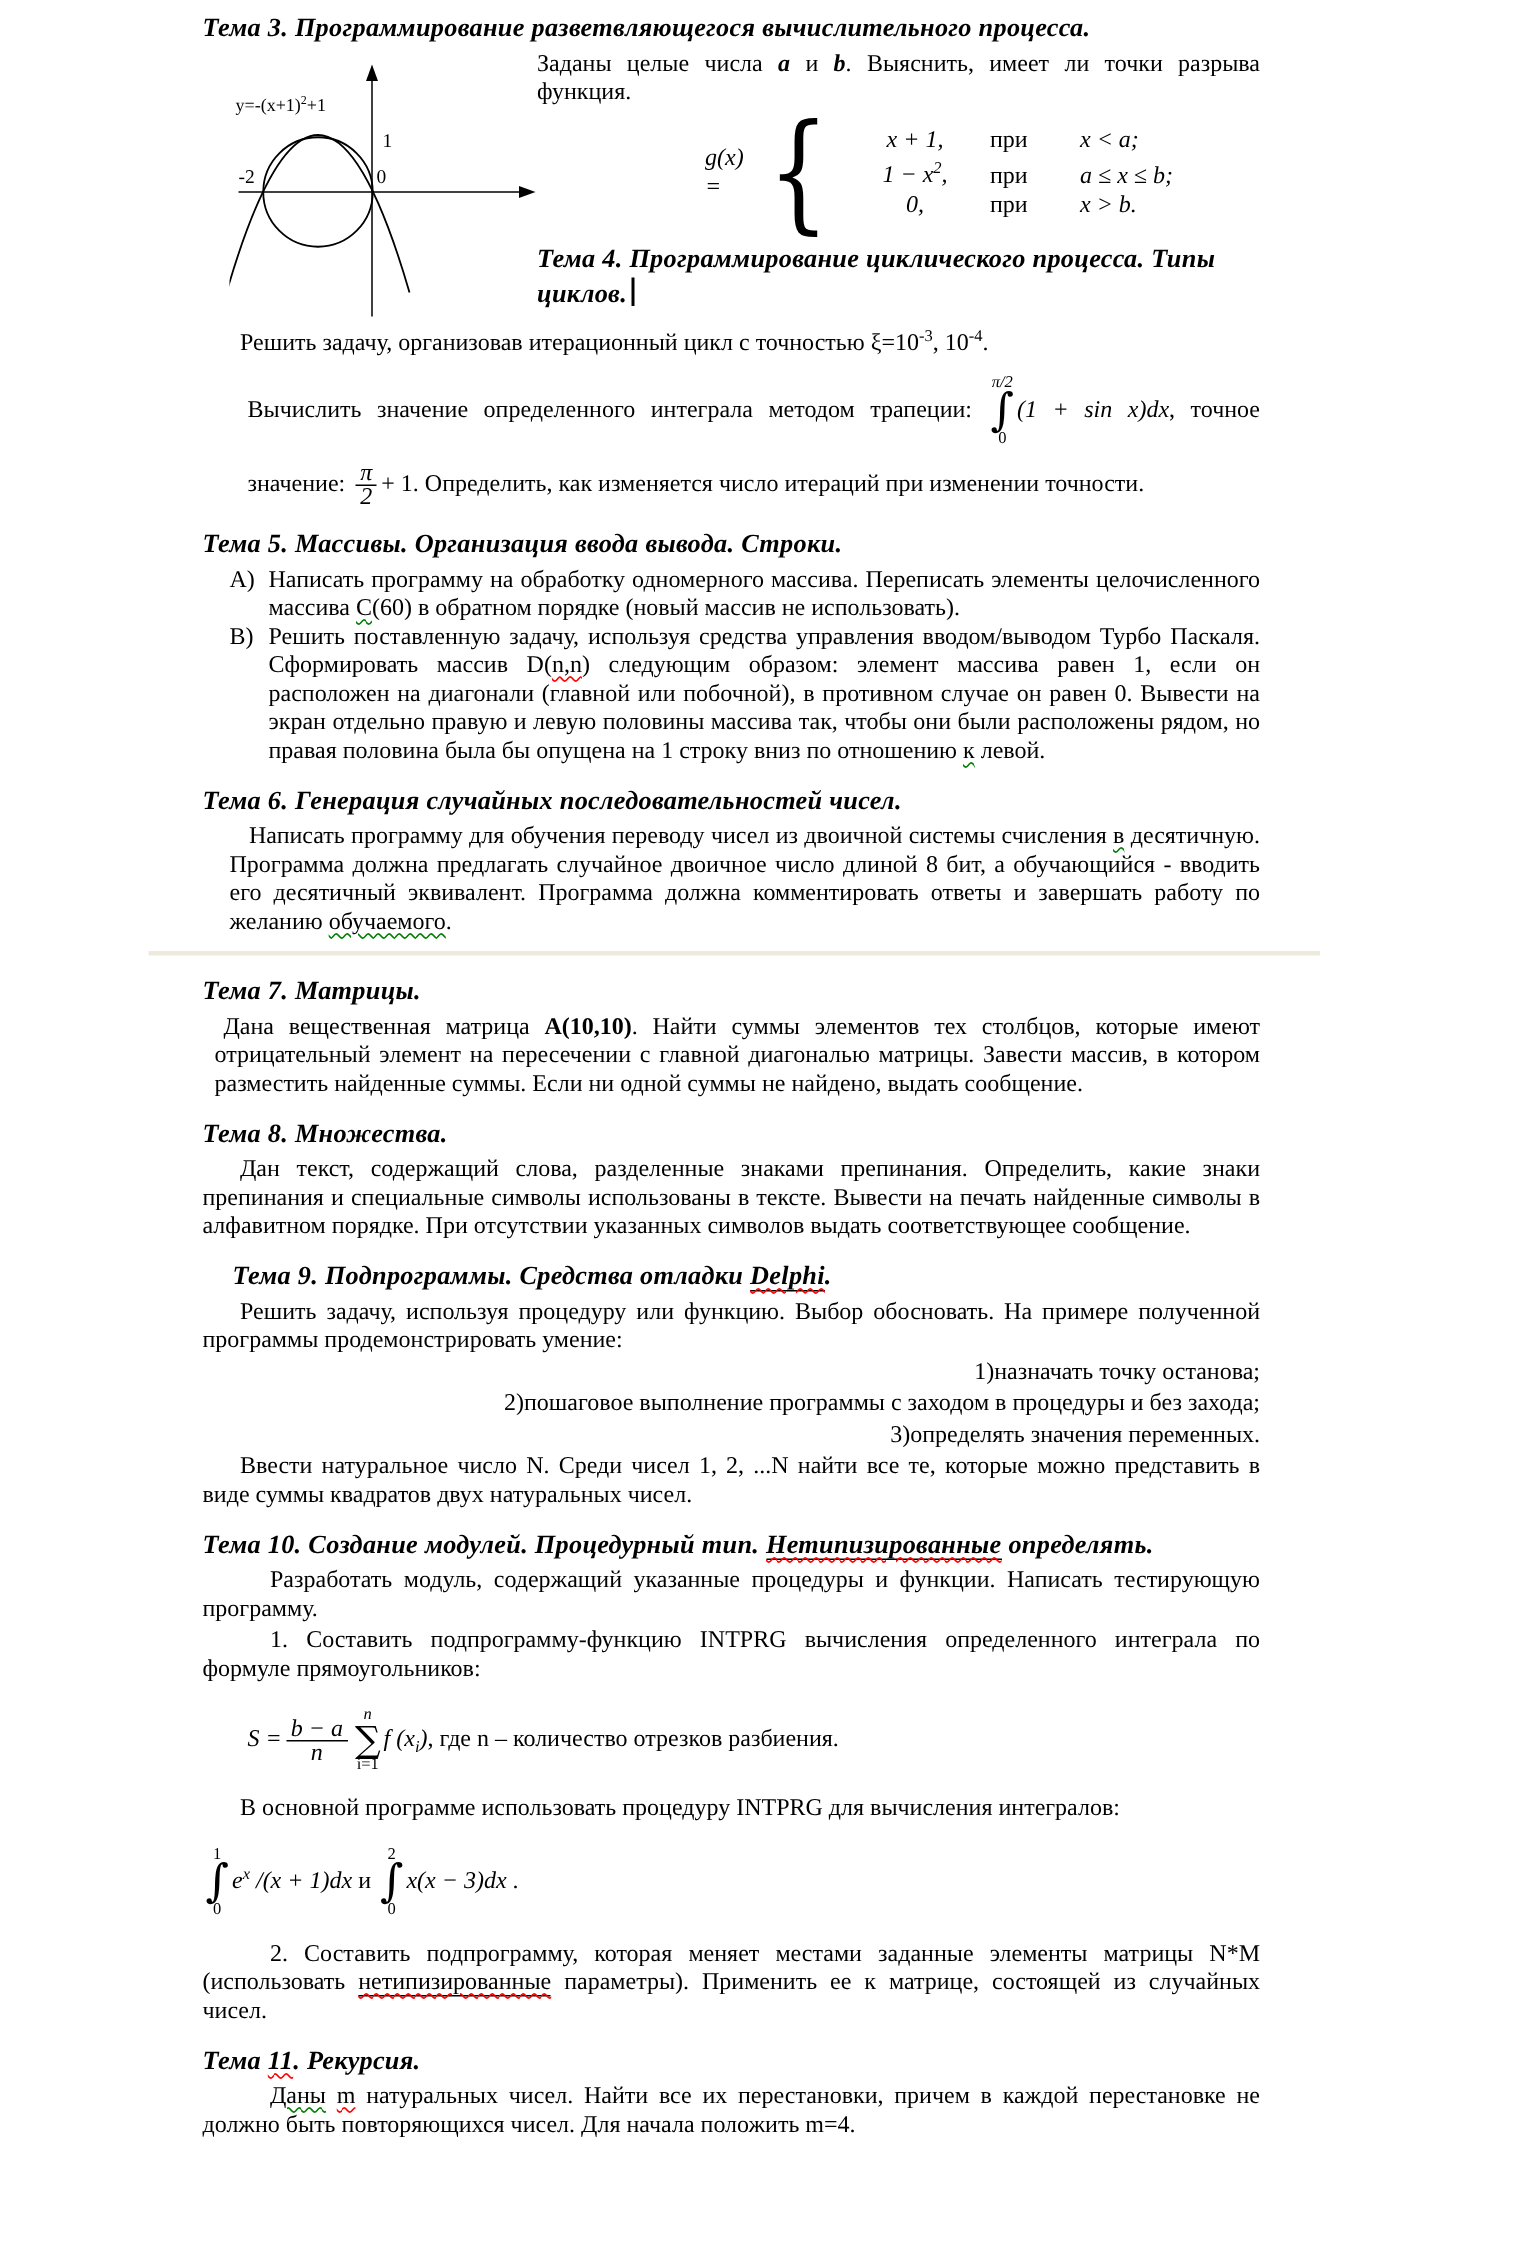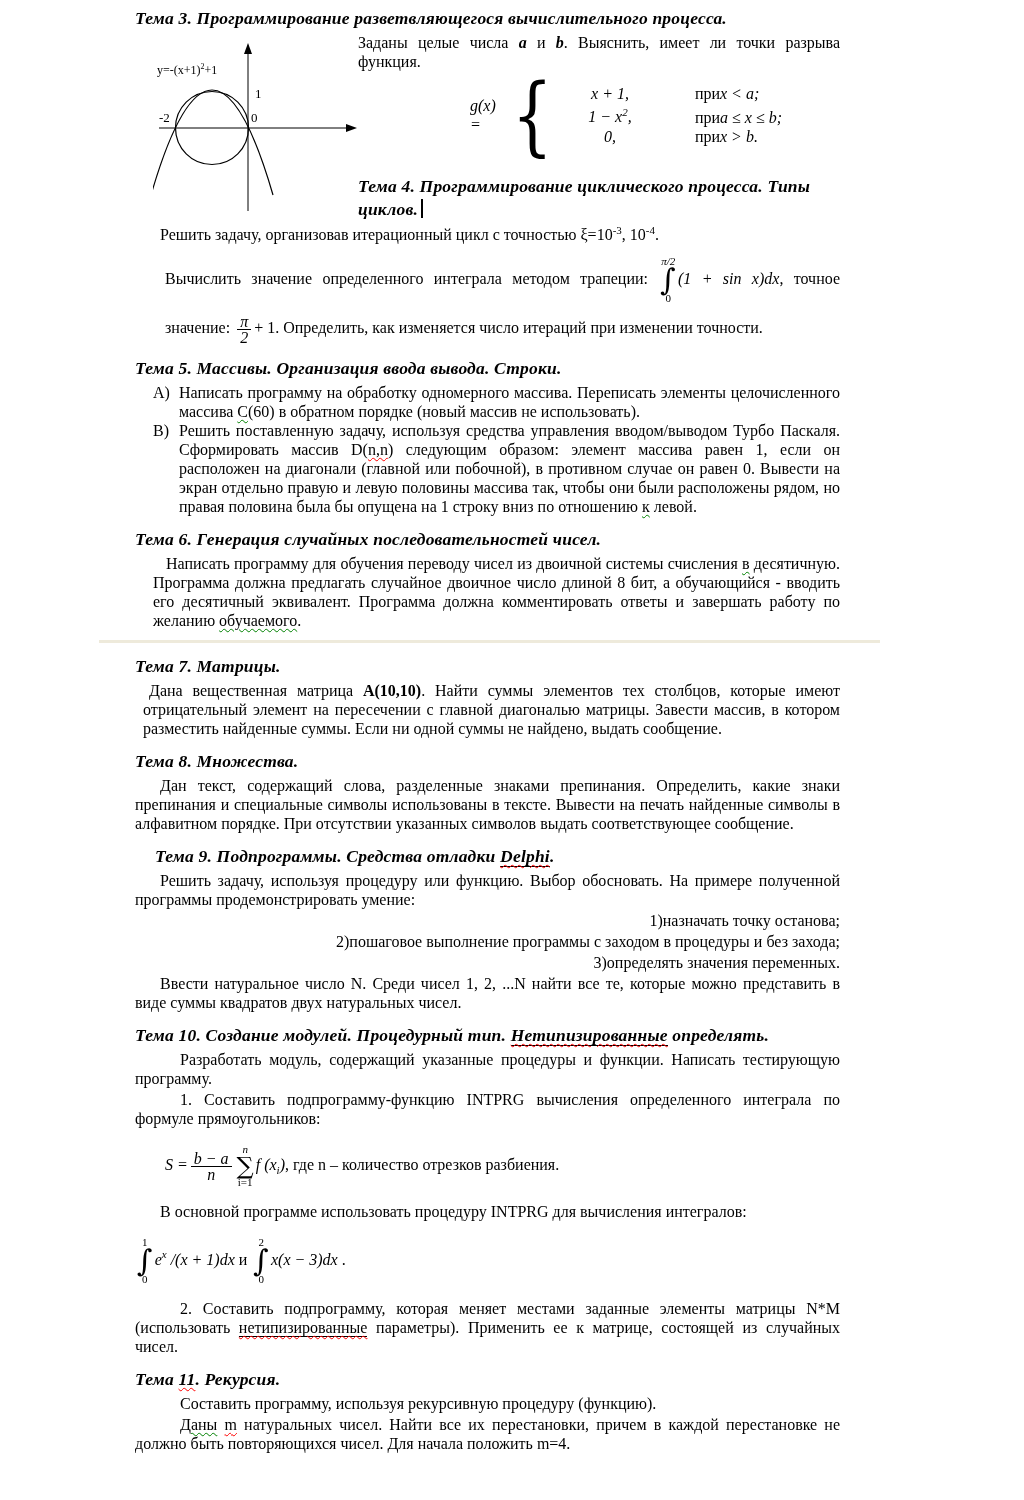--- a/index.html
+++ b/index.html
@@ -1,21 +1,21 @@
 <!DOCTYPE html>
 <html><head>
 <meta charset="utf-8">
 <style>
   html,body{margin:0;padding:0;background:#fff;}
   .page{position:relative;width:1024px;height:1500px;background:#ffffff;
     padding:6px 184px 0 135px;box-sizing:border-box;
     font-family:"Liberation Serif","DejaVu Serif",serif;font-size:16px;line-height:19px;color:#000;overflow:hidden;}
   .h{font-size:17.5px;font-weight:bold;font-style:italic;margin:13px 0 4px 0;line-height:21px;letter-spacing:.2px;}
   .t3h{margin-top:2px;}
-  .t4h{margin:20px 0 0 200px;line-height:23px;}
+  .t4h{margin:6px 0 0 200px;line-height:23px;}
   .clear{clear:both;}
   .graph{float:left;margin:8px 0 2px 18px;}
   .body{margin:0 0 2px 0;}
   .just{text-align:justify;}
   .ind25{text-indent:25px;}
   .ind14{margin-left:18px;text-indent:13px;text-align:justify;}
   .ind45{text-indent:45px;}
   .ml30{margin-left:30px;}
   .ml8{margin-left:8px;text-indent:6px;}
   .bi{font-weight:bold;font-style:italic;}
@@ -23,21 +23,21 @@
   .math{font-style:italic;font-family:"Liberation Serif","DejaVu Serif",serif;}
   .sq-red{text-decoration:underline;text-decoration-style:wavy;text-decoration-color:#ff0000;text-decoration-thickness:1px;text-underline-offset:2px;}
   .sq-green{text-decoration:underline;text-decoration-style:wavy;text-decoration-color:#008000;text-decoration-thickness:1px;text-underline-offset:2px;}
   .u{border-bottom:1px solid #000;}
   .cursor{display:inline-block;width:2px;height:19px;background:#000;vertical-align:-3px;margin-left:3px;}
   .piecewise{display:flex;align-items:center;margin:4px 0 6px 335px;}
   .mlhs{font-style:italic;margin-right:6px;}
   .brace{font-size:86px;font-weight:300;line-height:80px;font-family:"DejaVu Serif",serif;transform:scaleX(.75);}
   .pwrows{display:grid;grid-template-columns:100px 60px 120px;row-gap:0;align-items:baseline;}
   .pw-expr{text-align:center;font-style:italic;}
-  .pw-cond{text-align:right;font-style:normal;}
+  .pw-cond{text-align:left;font-style:normal;}
   .pw-range{font-style:italic;}
   .stack{display:inline-flex;flex-direction:column;align-items:center;vertical-align:middle;line-height:1;margin:10px 2px;}
   .stack .lim{font-size:11px;font-style:italic;line-height:11px;}
   .intsym{font-size:30px;line-height:26px;font-family:"DejaVu Serif",serif;font-style:normal;}
   .sumsym{font-size:24px;line-height:22px;font-family:"DejaVu Serif",serif;font-style:normal;}
   .frac{display:inline-flex;flex-direction:column;align-items:center;vertical-align:middle;line-height:15px;font-style:italic;margin:0 3px;}
   .frac .num{border-bottom:1px solid #000;padding:0 3px;}
   .hang{margin-left:18px;padding-left:26px;text-align:justify;}
   .hang .marker{display:inline-block;width:26px;margin-left:-26px;}
   .numlist{margin-left:22px;padding-left:24px;text-align:right;}
@@ -142,16 +142,15 @@
         <span class="intsym">∫</span>
         <span class="lim" style="font-style:normal">0</span>
       </span><span class="math">e</span><sup class="math">x</sup><span class="math"> /(x + 1)dx</span><span> и </span><span class="stack">
         <span class="lim" style="font-style:normal">2</span>
         <span class="intsym">∫</span>
         <span class="lim" style="font-style:normal">0</span>
       </span><span class="math">x(x − 3)dx</span><span> .</span></div>
   <p class="body just ind45"><span>2. Составить подпрограмму, которая меняет местами заданные элементы матрицы N*M (использовать </span><span class="u sq-red">нетипизированные</span><span> параметры). Применить ее к матрице, состоящей из случайных чисел.</span></p>
 
   <div class="h"><span>Тема </span><span class="sq-red">11</span><span>. Рекурсия.</span></div>
-  <p class="body ind45">Составить программу, используя рекурсивную процедуру (функцию).</p>
   <p class="body just ind45"><span class="sq-green">Даны</span><span> </span><span class="sq-red">m</span><span> натуральных чисел. Найти все их перестановки, причем в каждой перестановке не должно быть повторяющихся чисел. Для начала положить m=4.</span></p>
 
 </div>
 
 </body></html>

